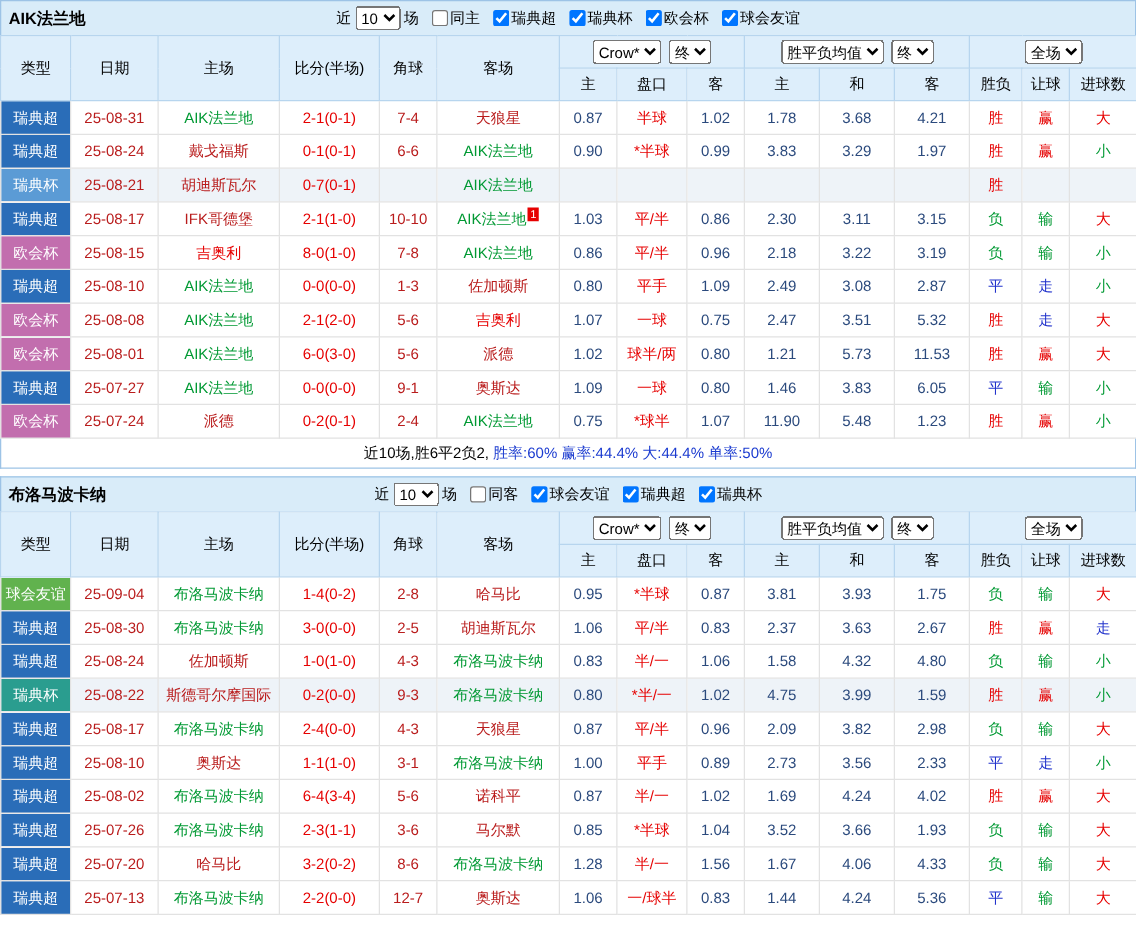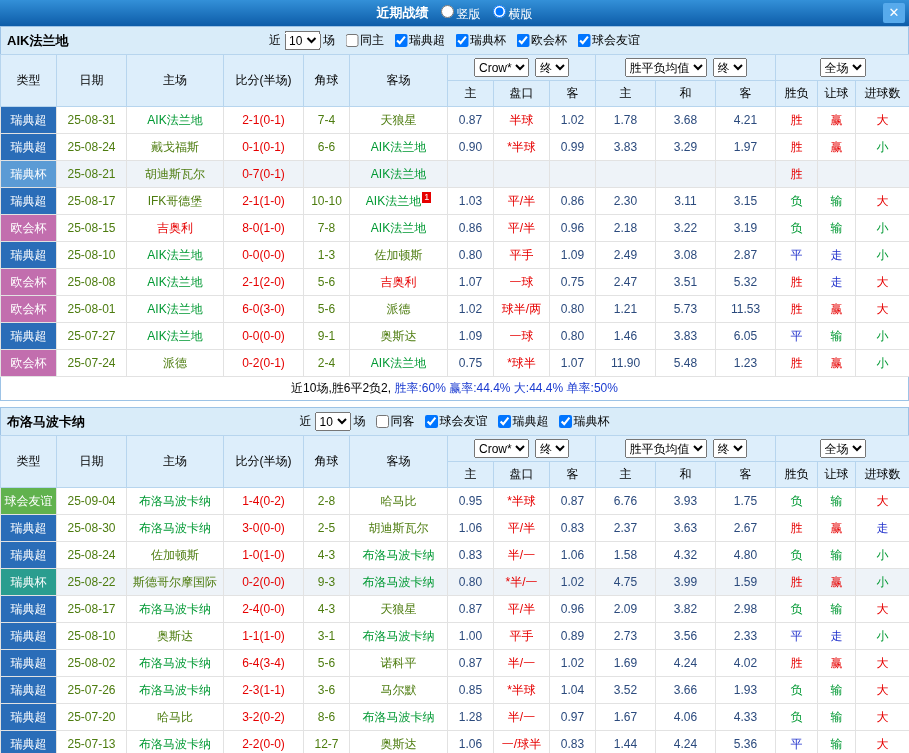--- a/index.html
+++ b/index.html
@@ -30,39 +30,34 @@
   
   table.grid { border-collapse:collapse; table-layout:fixed; width:909px;
     border:1px solid #9dc3e6; }
   .grid thead th { background:#ddeefb; border:1px solid #b7d5ee; font-weight:normal;
     font-size:12px; height:26px; padding:0; color:#000; white-space:nowrap; overflow:hidden; }
   .grid tbody td { border:1px solid #e2e2e2; font-size:12px; height:27px;
     text-align:center; padding:0; white-space:nowrap; overflow:hidden; }
   tr.hl td { background:#eef3f8; }
   td.type-cell { color:#fff; }
   .t-red { color:#e60000; } .t-green { color:#009933; }
-  .t-blue { color:#2233cc; } .t-black { color:#4d7c0f; }
+  .t-blue { color:#2233cc; } .t-black { color:#b91c1c; }
   .t-navy { color:#2b4a7d; }
   .sup-badge { display:inline-block; background:#e60000; color:#fff; font-size:9px;
     line-height:11px; padding:0 2px; margin-left:1px; vertical-align:super; }
 
   .summary { height:24px; line-height:22px; text-align:center; font-size:12px;
     border:1px solid #9dc3e6; border-top:none; color:#000; }
   .summary .blue { color:#1b3bd0;text-align:center; }
   .section + .section { margin-top:6px; }
 </style>
 </head>
 <body>
 
 <div class="popup">
-  <div class="titlebar">
-    <span class="title">近期战绩</span>
-    <span id="titlebar-radios"><input class="tb-radio" type="radio" name="layout" style=""><span class="tb-radio-label">竖版</span><input class="tb-radio" type="radio" name="layout" checked="" style=""><span class="tb-radio-label">横版</span></span>
-    <span class="close">✕</span>
-  </div>
   <div id="sections">
       <div class="section">
         <div class="filterbar">
           <span class="team-name">AIK法兰地</span>
           <span class="filter-controls">
             <span>近</span>
             <select class="f-select"><option>10</option></select>
             <span>场</span>
             <input class="f-cb" type="checkbox" style="">
             <span>同主</span>
@@ -356,21 +351,21 @@
             <tr>
               <td class="type-cell" style="background: rgb(97, 178, 78);">球会友谊</td>
               <td class="t-black">25-09-04</td>
               <td><span class="t-green">布洛马波卡纳</span></td>
               <td class="t-red">1-4(0-2)</td>
               <td class="t-black">2-8</td>
               <td><span class="t-black">哈马比</span></td>
               <td class="t-navy">0.95</td>
               <td class="t-red">*半球</td>
               <td class="t-navy">0.87</td>
-              <td class="t-navy">6.76</td>
+              <td class="t-navy">3.81</td>
               <td class="t-navy">3.93</td>
               <td class="t-navy">1.75</td>
               <td class="t-green">负</td>
               <td class="t-green">输</td>
               <td class="t-red">大</td>
             </tr>
             <tr>
               <td class="type-cell" style="background: rgb(42, 109, 184);">瑞典超</td>
               <td class="t-black">25-08-30</td>
               <td><span class="t-green">布洛马波卡纳</span></td>
@@ -491,21 +486,21 @@
             </tr>
             <tr>
               <td class="type-cell" style="background: rgb(42, 109, 184);">瑞典超</td>
               <td class="t-black">25-07-20</td>
               <td><span class="t-black">哈马比</span></td>
               <td class="t-red">3-2(0-2)</td>
               <td class="t-black">8-6</td>
               <td><span class="t-green">布洛马波卡纳</span></td>
               <td class="t-navy">1.28</td>
               <td class="t-red">半/一</td>
-              <td class="t-navy">0.97</td>
+              <td class="t-navy">1.56</td>
               <td class="t-navy">1.67</td>
               <td class="t-navy">4.06</td>
               <td class="t-navy">4.33</td>
               <td class="t-green">负</td>
               <td class="t-green">输</td>
               <td class="t-red">大</td>
             </tr>
             <tr>
               <td class="type-cell" style="background: rgb(42, 109, 184);">瑞典超</td>
               <td class="t-black">25-07-13</td>

